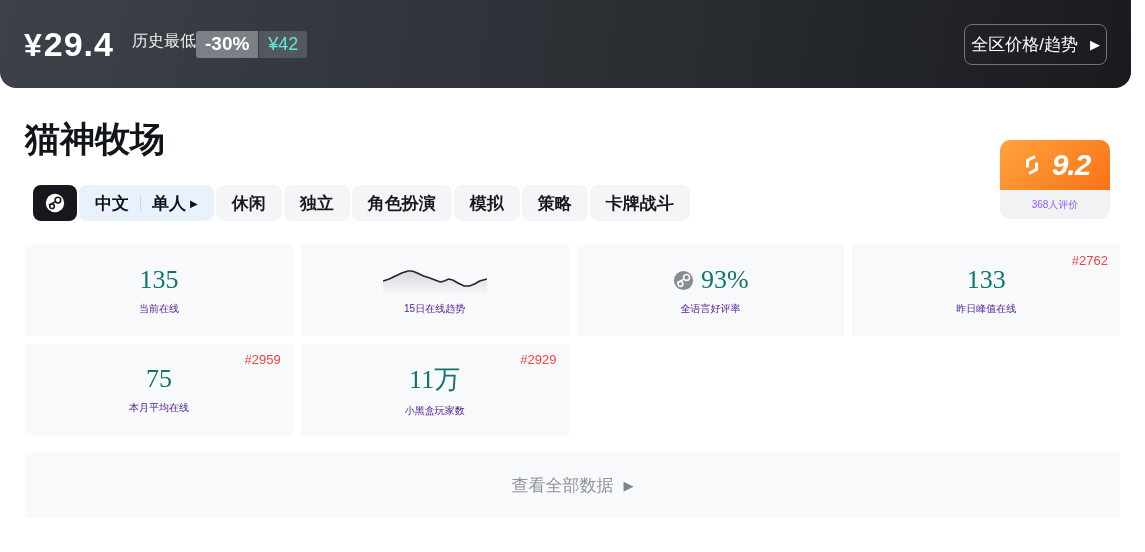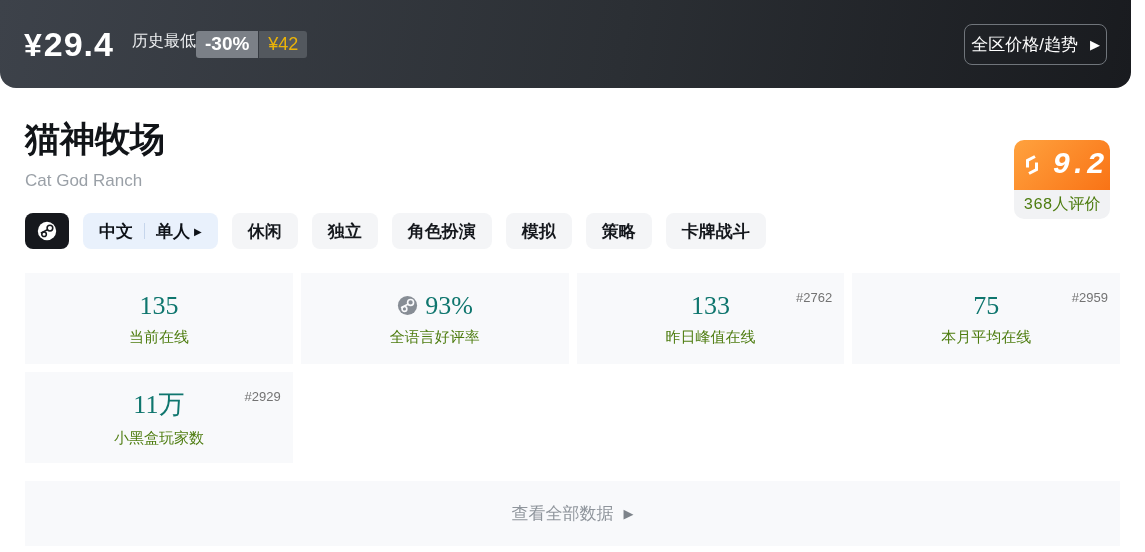--- a/index.html
+++ b/index.html
@@ -15,58 +15,58 @@
     color:#fff;
   }
   .price-main { display:flex; align-items:baseline; font-weight:bold; }
   .price-main .cur { font-size:32px; margin-right:2px; }
   .price-main .amt { font-size:34px; letter-spacing:1px; }
   .price-meta { margin-left:18px; display:flex; flex-direction:row; justify-content:center; }
   .price-meta .hist { font-size:16px; color:#eef0f2; margin-bottom:5px; }
   .badge-row { display:flex; }
   .badge-discount { background:#7b8087; color:#fff; font-weight:bold; font-size:19px;
      padding:2px 9px; border-radius:3px 0 0 3px; }
-  .badge-orig { background:#53585e; color:#eab308; font-size:18px;
+  .badge-orig { background:#53585e; color:#5eead4; font-size:18px;
      padding:3px 9px; border-radius:0 3px 3px 0; margin-left:1px; display:flex; align-items:center; }
   .bar-spacer { flex:1; }
   .trend-btn { border:1.5px solid #70757b; border-radius:8px; padding:8px 6px;
      font-size:17px; color:#fff; display:flex; align-items:center; cursor:pointer;
      background:transparent; }
   .trend-btn .tri { font-size:13px; margin-left:12px; }
 
   
   .header { position:relative; padding:0 25px; }
   .game-title { font-size:35px; font-weight:bold; color:#111418; margin-top:28px; }
   .game-subtitle { font-size:17px; color:#9aa0a7; margin-top:8px; }
 
-  .rating { position:absolute; top:24px; right:35px; width:96px; text-align:center;font-family:Liberation Mono, monospace; }
+  .rating { position:absolute; top:24px; right:35px; width:110px; text-align:center; }
   .rating-top { height:50px; border-radius:10px 10px 0 0;
     background:linear-gradient(135deg,#ffa23e 0%,#f97316 100%);
     display:flex; align-items:center; justify-content:center; }
   .rating-score { color:#fff; font-size:30px; font-weight:bold; font-style:italic; margin-left:8px; letter-spacing:-1px; }
   .rating-bottom { height:29px; background:#f1f2f4; border-radius:0 0 10px 10px;
-    display:flex; align-items:center; justify-content:center; font-size:16px; color:#4d7c0f; }
-
-  
-  .tags { display:flex; gap:14px; padding:0 25px; margin-top:22px;align-items:flex-end; }
+    display:flex; align-items:center; justify-content:center; font-size:10px; color:#8b5cf6; }
+
+  
+  .tags { display:flex; gap:2px; padding:0 33px; margin-top:22px;align-items:flex-end; }
   .tag { height:36px; border-radius:8px; display:flex; align-items:center;
      font-size:17px; font-weight:bold; cursor:pointer; }
   .tag-steam { width:44px; justify-content:center; background:#16181d; }
   .tag-lang { background:#e9f1fc; color:#0d1117; padding:0 16px; }
   .tag-lang .divider { width:1px; height:16px; background:#c6d6ec; margin:0 11px; }
   .tag-lang .tri { font-size:10px; margin-left:4px; }
   .tag-gray { background:#f4f5f7; color:#15181d; padding:0 16px; }
 
   
   .stats { display:grid; grid-template-columns:repeat(4,1fr); gap:8px; margin:24px 25px 0; }
   .cell { background:#f8f9fb; height:91px; position:relative;
      display:flex; flex-direction:column; align-items:center; justify-content:center; }
   .cell-value { font-size:26px; color:#0f766e; display:flex; align-items:center;font-family:Liberation Serif, serif; }
-  .cell-label { font-size:15px; color:#4d7c0f; margin-top:7px; }
-  .cell-rank { position:absolute; top:8px; right:12px; font-size:13px; color:#737373;margin-top:9px; }
+  .cell-label { font-size:10px; color:#4c1d95; margin-top:7px; }
+  .cell-rank { position:absolute; top:8px; right:12px; font-size:13px; color:#ef4444; }
   .spark { width:104px; height:30px; }
   .pct-icon { margin-right:6px; display:flex; }
 
   
   .footer-bar { margin:18px 25px 0; height:65px; background:#f8f9fb;
      display:flex; align-items:center; justify-content:center;
      font-size:17px; color:#8f959c; cursor:pointer; }
   .footer-bar .tri { font-size:13px; margin-left:10px; color:#7d838a; }
 </style>
 </head>
@@ -86,21 +86,20 @@
   </div>
   <div class="bar-spacer"></div>
   <button class="trend-btn">
     <span>全区价格/趋势</span>
     <span class="tri">▶</span>
   </button>
 </div>
 
 <div class="header">
   <div class="game-title">猫神牧场</div>
-  <div class="game-subtitle">Cat God Ranch</div>
 
   <div class="rating">
     <div class="rating-top">
       <svg width="24" height="24" viewBox="0 0 24 24">
         <polyline points="15,3.5 7.5,7.5 7.5,14.5" fill="none" stroke="#fff" stroke-width="3"></polyline>
         <polyline points="9,20.5 16.5,16.5 16.5,9.5" fill="none" stroke="#fff" stroke-width="3"></polyline>
       </svg>
       <span class="rating-score">9.2</span>
     </div>
     <div class="rating-bottom">368人评价</div>
@@ -143,20 +142,35 @@
 </div>
 
 <div class="stats">
 
   <div class="cell">
     <div class="cell-value">135</div>
     <div class="cell-label">当前在线</div>
   </div>
 
 
+  <div class="cell">
+    <div class="cell-value">
+      <svg class="spark" viewBox="0 0 100 30" preserveAspectRatio="none">
+        <defs>
+          <linearGradient id="sparkfill" x1="0" y1="0" x2="0" y2="1">
+            <stop offset="0%" stop-color="#d6d8da"></stop>
+            <stop offset="100%" stop-color="#f8f9fb"></stop>
+          </linearGradient>
+        </defs>
+        <path fill="url(#sparkfill)" d="M0 16 L 6 14 L 12 11 L 18 8 L 24 6 L 28 6 L 33 8 L 39 11 L 45 13 L 50 15 L 55 17 L 59 16 L 63 14 L 67 15 L 72 18 L 78 21 L 83 21 L 88 19 L 93 16 L 100 14 L 100 30 L 0 30 Z"></path>
+        <polyline points="0,16 6,14 12,11 18,8 24,6 28,6 33,8 39,11 45,13 50,15 55,17 59,16 63,14 67,15 72,18 78,21 83,21 88,19 93,16 100,14" fill="none" stroke="#23262a" stroke-width="1.6"></polyline>
+      </svg>
+    </div>
+    <div class="cell-label">15日在线趋势</div>
+  </div>
 
   <div class="cell">
     <div class="cell-value">
       <span class="pct-icon">
         <svg width="23" height="23" viewBox="0 0 24 24">
           <circle cx="12" cy="12" r="10" fill="#878d95"></circle>
           <circle cx="15.2" cy="8.8" r="3.1" fill="none" stroke="#f8f9fb" stroke-width="1.7"></circle>
           <circle cx="8.8" cy="15.6" r="2.5" fill="none" stroke="#f8f9fb" stroke-width="1.7"></circle>
           <line x1="5.2" y1="14.3" x2="12.4" y2="10.6" stroke="#f8f9fb" stroke-width="1.7"></line>
         </svg>

